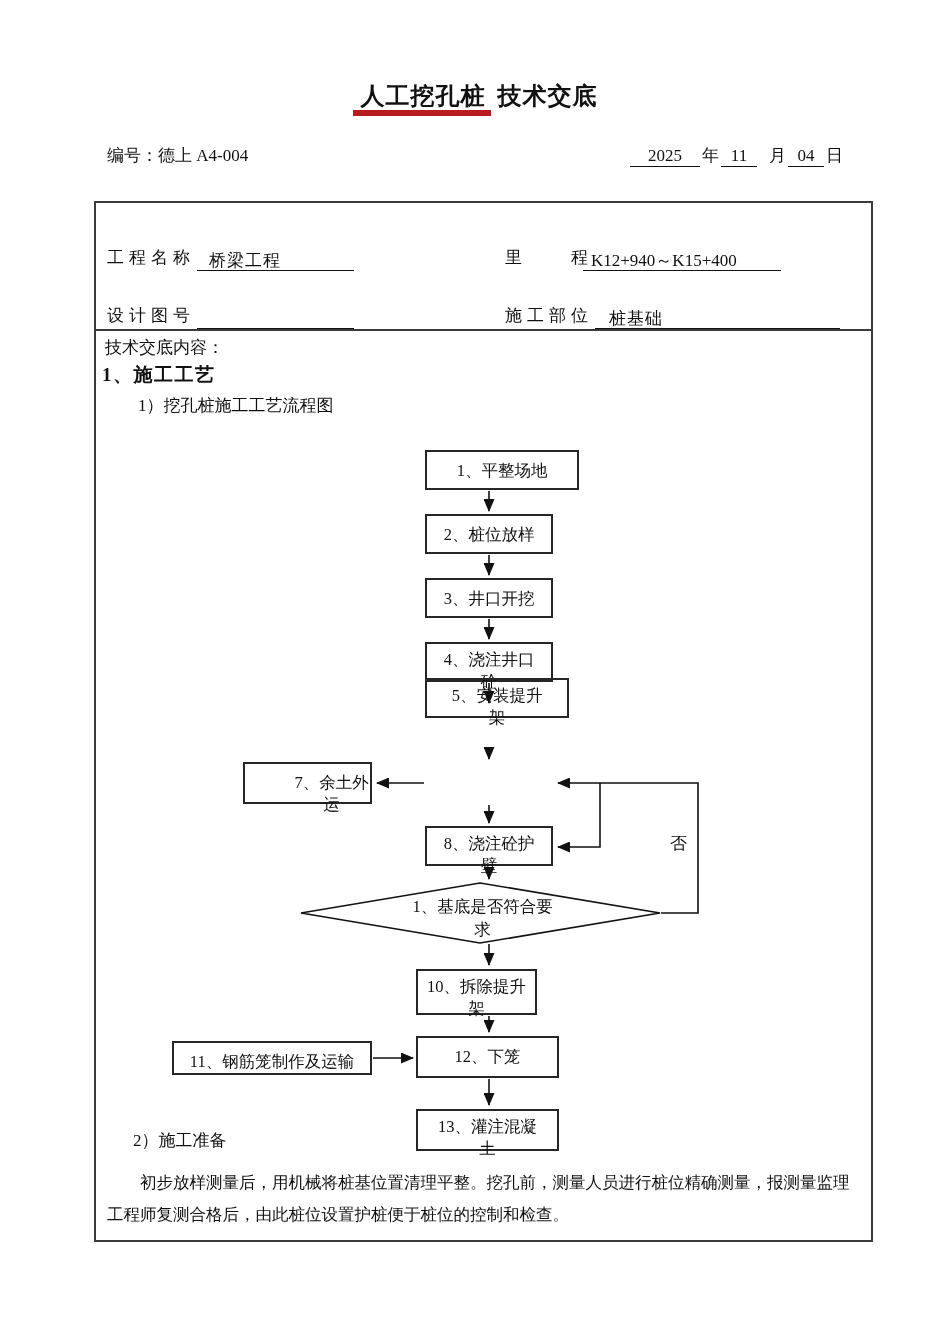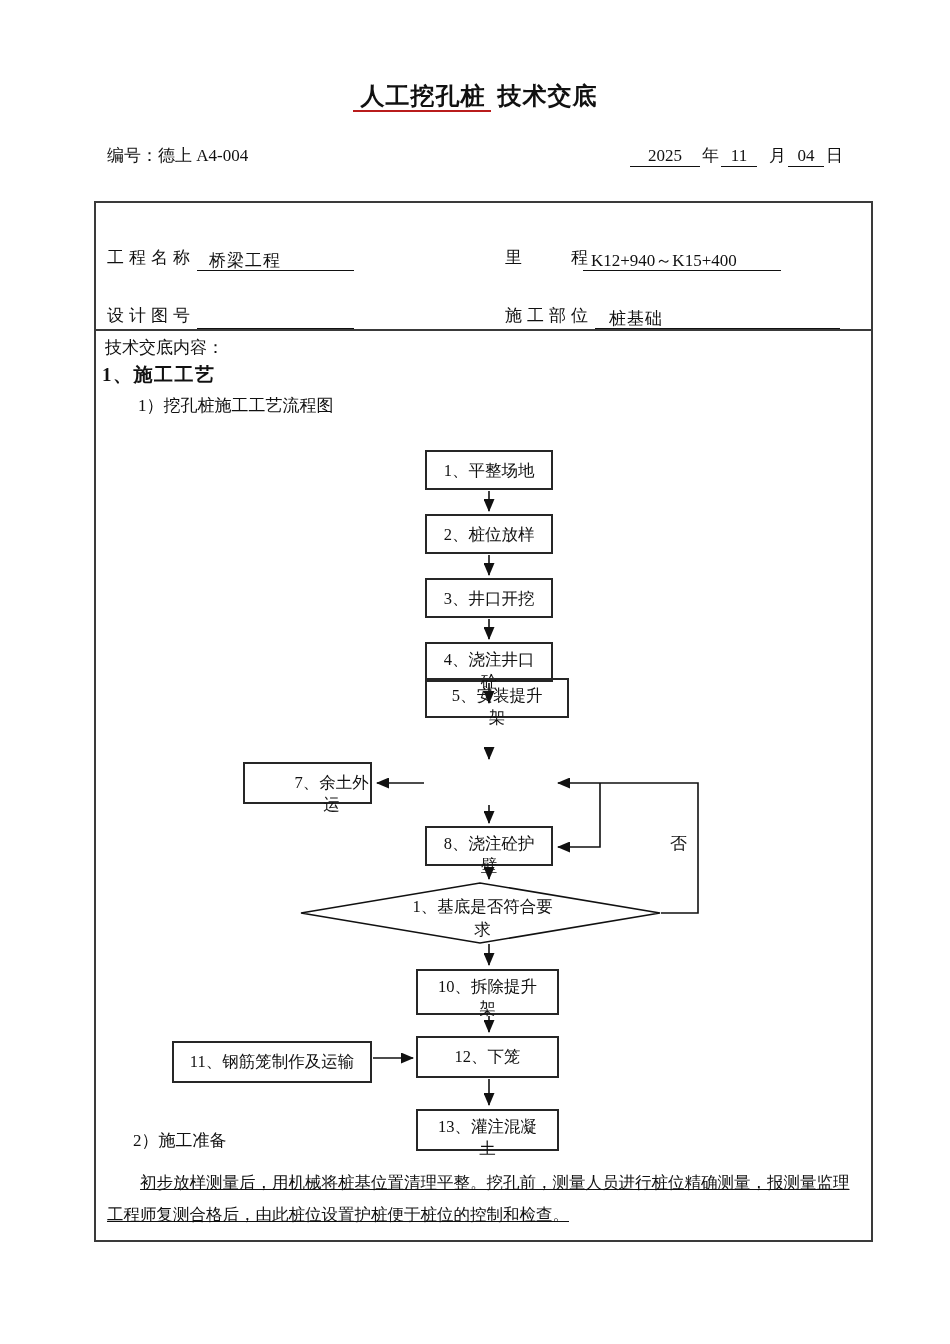--- a/index.html
+++ b/index.html
@@ -7,21 +7,21 @@
     position:relative;width:950px;height:1344px;background:#ffffff;
     font-family:"Liberation Serif","DejaVu Serif",serif;color:#111;
     overflow:hidden;
   }
   .abs{position:absolute;}
   
   .doc-title{
     left:0;top:80px;width:950px;text-align:center;
     font-size:24px;font-weight:bold;letter-spacing:1px;
   }
-  .doc-title .u-part{border-bottom:2px solid #b91c1c;padding:0 5px 1px 8px;}
+  .doc-title .u-part{border-bottom:6px solid #b91c1c;padding:0 5px 1px 8px;}
   .doc-title .rest{margin-left:7px;}
   
   .doc-no{left:107px;top:144px;font-size:17px;}
   .doc-date{left:630px;top:144px;font-size:17px;white-space:nowrap;}
   .dfield{display:inline-block;border-bottom:1.5px solid #111;text-align:center;}
   .dfield.year{width:70px;}
   .dfield.sm{width:36px;}
   .doc-date .unit{display:inline-block;padding:0 2px;}
   .doc-date .gap{display:inline-block;width:10px;}
   
@@ -42,40 +42,40 @@
   .val-a{left:197px;width:157px;padding-left:12px;}
   .lab-b{left:505px;}
   .val-b1{left:583px;width:198px;padding-left:8px;letter-spacing:0;}
   .val-b2{left:595px;width:245px;padding-left:14px;}
   .content-label{left:105px;top:336px;font-size:17px;}
   .h1{left:102px;top:362px;font-size:19px;font-weight:bold;letter-spacing:1.5px;}
   .sub1{left:138px;top:394px;font-size:17px;}
   .sub2{left:133px;top:1129px;font-size:17px;}
   .body-par{
     left:107px;top:1167px;width:762px;font-size:16.5px;line-height:32px;
-    text-indent:33px;white-space:pre-line;text-align:justify;text-decoration:underline;
+    text-indent:33px;white-space:pre-line;text-align:justify;
   }
   
   .fbox{
     position:absolute;border:2px solid #262626;box-sizing:border-box;
     text-align:center;font-size:16.5px;line-height:22px;
     white-space:pre-line;overflow:visible;
   }
   .pt1{padding-top:8px;}   
   .pt2{padding-top:5px;}   
-  .n1{left:425px;top:450px;width:128px;height:40px;}
+  .n1{left:425px;top:450px;width:154px;height:40px;}
   .n2{left:425px;top:514px;width:128px;height:40px;}
   .n3{left:425px;top:578px;width:128px;height:40px;}
   .n4{left:425px;top:642px;width:128px;height:40px;}
   .n5{left:425px;top:678px;width:144px;height:40px;}
   .n6{left:425px;top:762px;width:128px;height:42px;}
   .n7{left:243px;top:762px;width:129px;height:42px;padding-left:48px;}
   .n8{left:425px;top:826px;width:128px;height:40px;}
-  .n10{left:416px;top:969px;width:143px;height:46px;}
-  .n11{left:172px;top:1041px;width:200px;height:42px;}
+  .n10{left:416px;top:969px;width:121px;height:46px;}
+  .n11{left:172px;top:1041px;width:200px;height:34px;}
   .n12{left:416px;top:1036px;width:143px;height:42px;}
   .n13{left:416px;top:1109px;width:143px;height:42px;}
   .diamond-text{
     left:385px;top:895px;width:195px;text-align:center;
     font-size:16.5px;line-height:23px;white-space:pre-line;
   }
   .no-label{left:670px;top:832px;font-size:17px;}
   .connectors{left:0;top:0;width:950px;height:1344px;pointer-events:none;}
 </style>
 </head>

